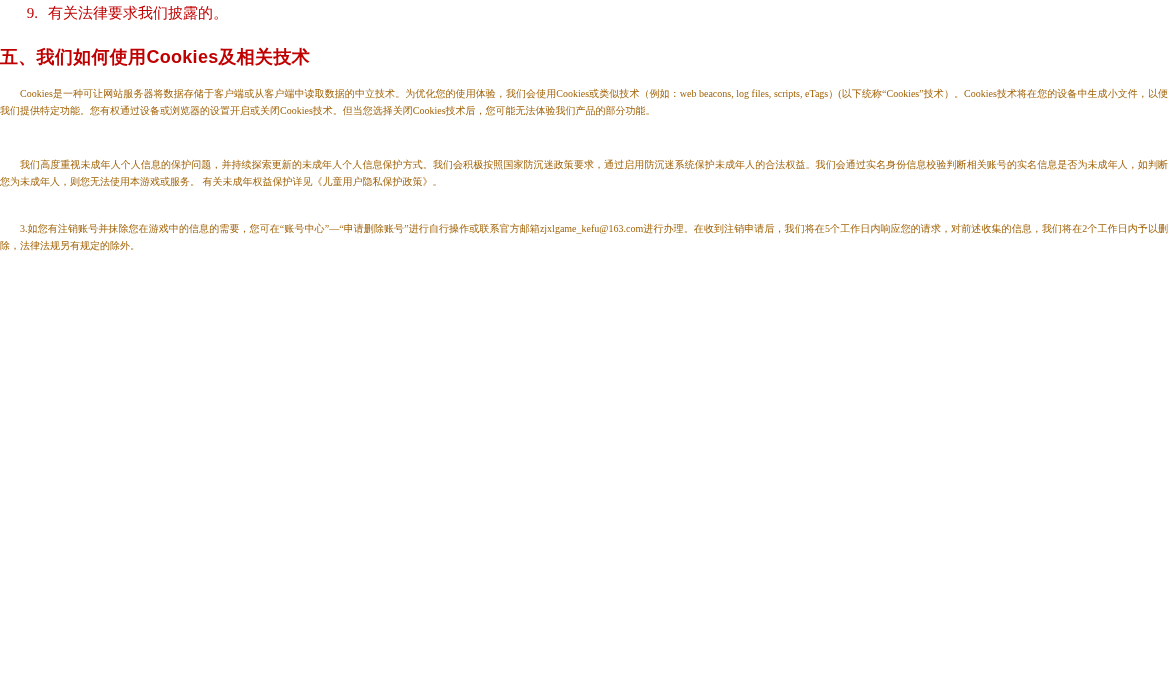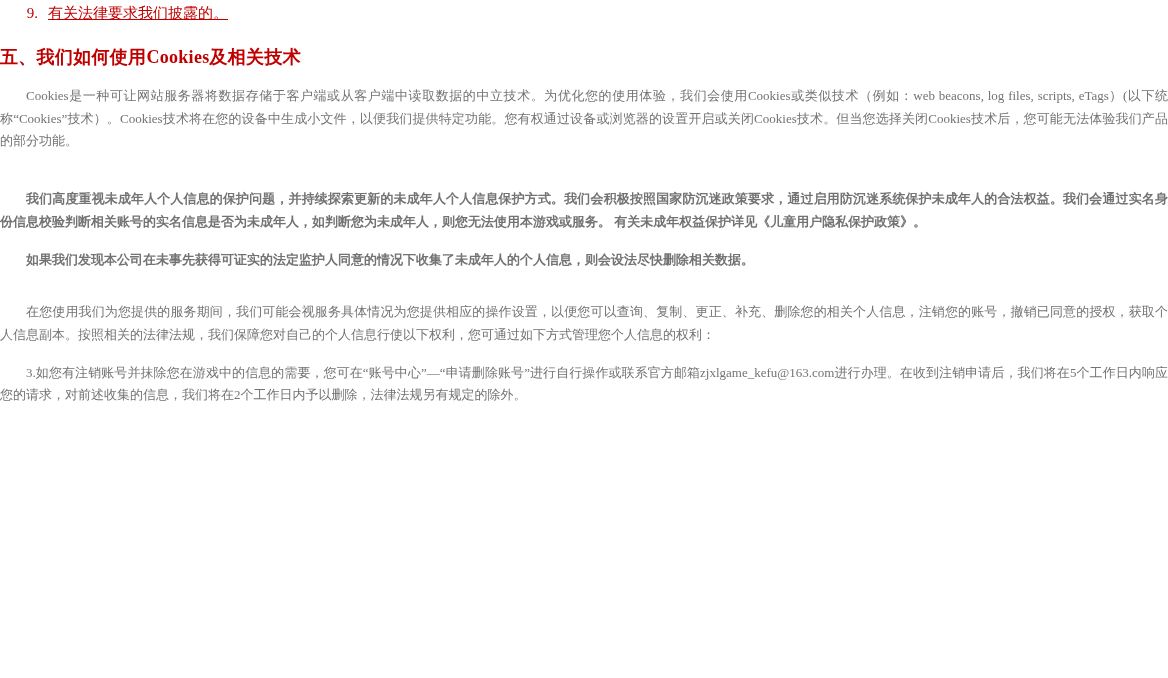--- a/index.html
+++ b/index.html
@@ -29,62 +29,59 @@
   }
   .list-item-num {
     width: 38px;
     text-align: right;
     padding-right: 10px;
     flex: none;
     font-family: "Liberation Serif", serif;
   }
   .list-item-text {
     flex: 1;
-    text-decoration: underline;
   }
   h2.section-title {
     font-size: 18px;
     font-weight: bold;
     color: #c00000;
     margin: 14px 0 10px 0;
     letter-spacing: 0.3px;
-    font-family: Liberation Serif, serif;
+    font-family: Liberation Sans, sans-serif;
   }
   p.para {
-    font-size: 13px;
+    font-size: 10px;
     line-height: 1.72;
     margin: 16px 0 10px 0;
-    color: #737373;
+    color: #a16207;
     text-align: justify;
   }
   p.para.indent {
     text-indent: 2em;
   }
   p.para.bold {
-    font-weight: bold;
+    font-weight: normal;
   }
   .spacer-sm { height: 4px; }
   .spacer-md { height: 10px; }
 </style>
 </head>
 <body>
 
 <div class="page">
 
   <div class="list-item-row">
     <span class="list-item-num">9.</span>
     <span class="list-item-text">有关法律要求我们披露的。</span>
   </div>
 
   <h2 class="section-title">五、我们如何使用Cookies及相关技术</h2>
   <p class="para indent">Cookies是一种可让网站服务器将数据存储于客户端或从客户端中读取数据的中立技术。为优化您的使用体验，我们会使用Cookies或类似技术（例如：web beacons, log files, scripts, eTags）(以下统称“Cookies”技术）。Cookies技术将在您的设备中生成小文件，以便我们提供特定功能。您有权通过设备或浏览器的设置开启或关闭Cookies技术。但当您选择关闭Cookies技术后，您可能无法体验我们产品的部分功能。</p>
 
   <div class="spacer-md"></div>
 
   <p class="para indent bold">我们高度重视未成年人个人信息的保护问题，并持续探索更新的未成年人个人信息保护方式。我们会积极按照国家防沉迷政策要求，通过启用防沉迷系统保护未成年人的合法权益。我们会通过实名身份信息校验判断相关账号的实名信息是否为未成年人，如判断您为未成年人，则您无法使用本游戏或服务。 有关未成年权益保护详见《儿童用户隐私保护政策》。</p>
-  <p class="para indent bold">如果我们发现本公司在未事先获得可证实的法定监护人同意的情况下收集了未成年人的个人信息，则会设法尽快删除相关数据。</p>
 
   <div class="spacer-sm"></div>
 
-  <p class="para indent">在您使用我们为您提供的服务期间，我们可能会视服务具体情况为您提供相应的操作设置，以便您可以查询、复制、更正、补充、删除您的相关个人信息，注销您的账号，撤销已同意的授权，获取个人信息副本。按照相关的法律法规，我们保障您对自己的个人信息行使以下权利，您可通过如下方式管理您个人信息的权利：</p>
   <p class="para indent">3.如您有注销账号并抹除您在游戏中的信息的需要，您可在“账号中心”—“申请删除账号”进行自行操作或联系官方邮箱zjxlgame_kefu@163.com进行办理。在收到注销申请后，我们将在5个工作日内响应您的请求，对前述收集的信息，我们将在2个工作日内予以删除，法律法规另有规定的除外。</p>
 
 </div>
 
 </body></html>

